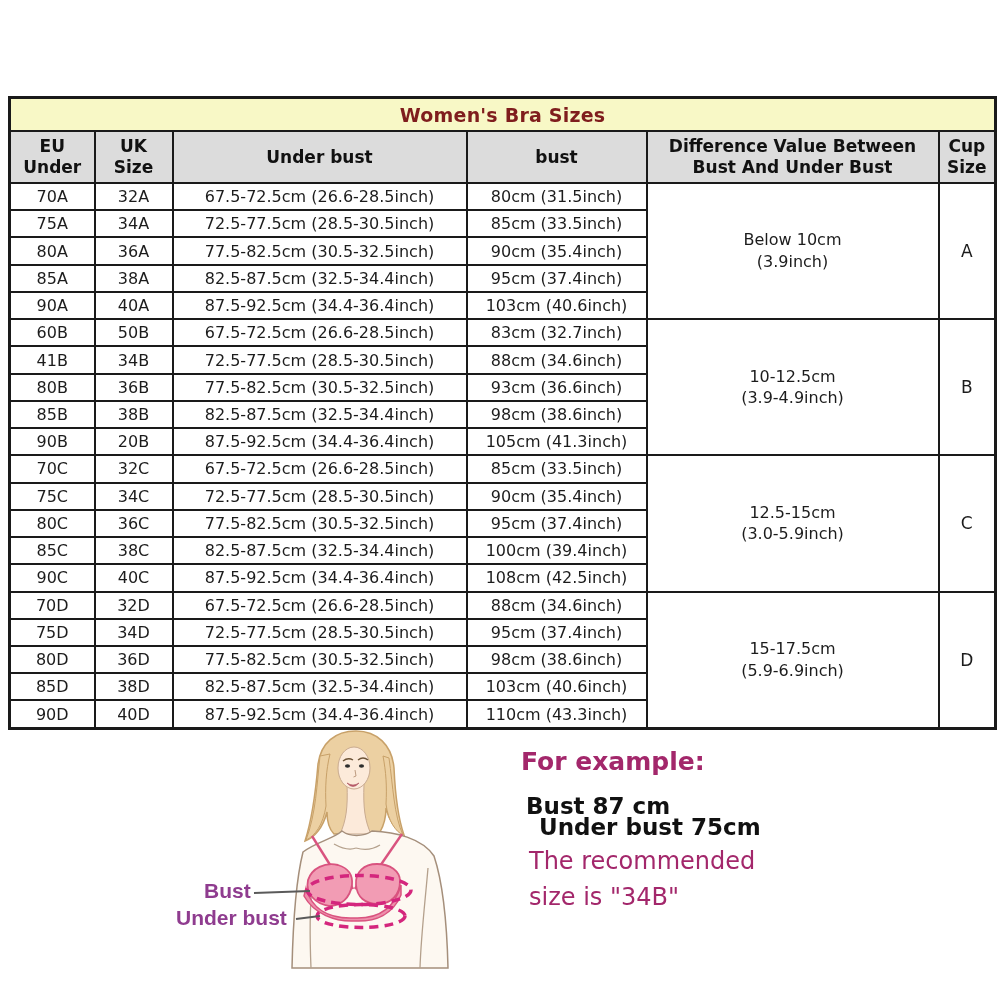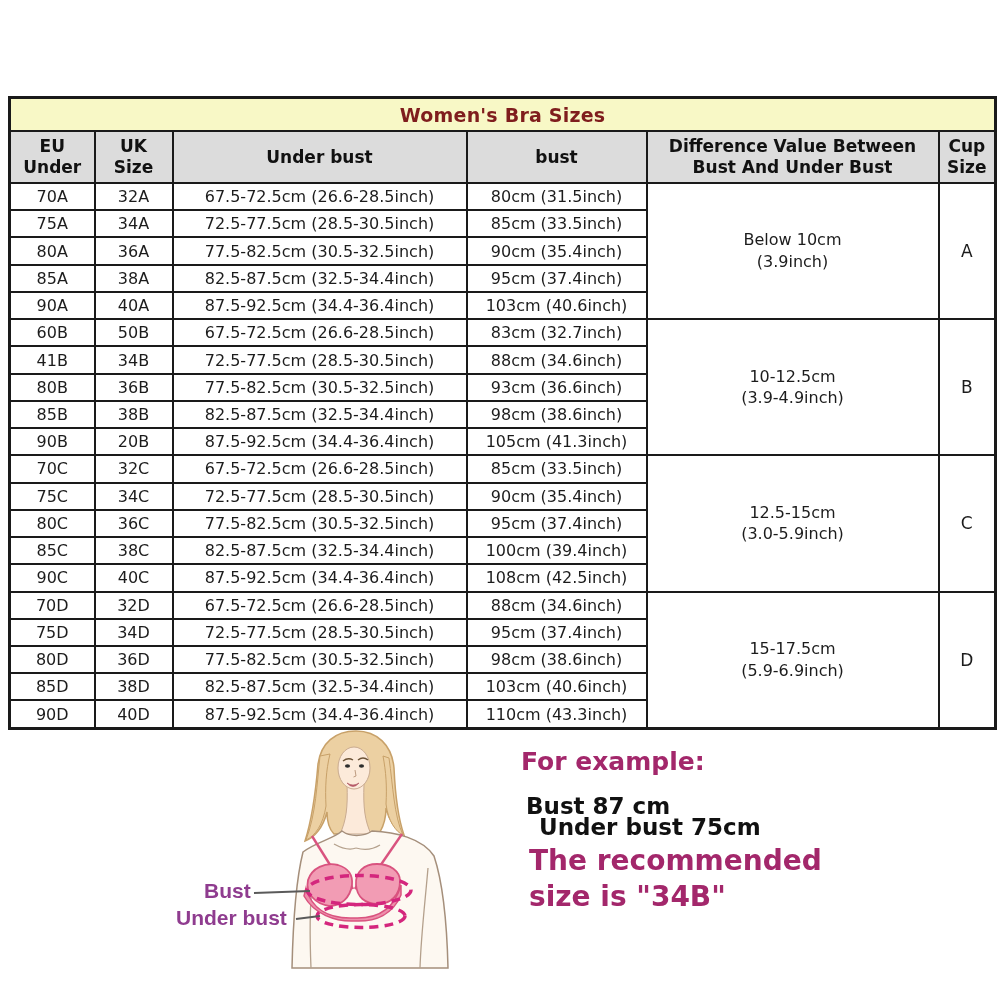--- a/index.html
+++ b/index.html
@@ -105,22 +105,22 @@
     font-size: 23px;
     font-weight: bold;
     color: #111;
     white-space: nowrap;
   }
   .ex-bust { left: 526px; top: 793px; }
   .ex-underbust { left: 526px; top: 814px; margin-left: 13px; }
   .ex-result {
     position: absolute;
     left: 529px; top: 843px;
-    font-size: 28px;
-    font-weight: bold;
+    font-size: 24px;
+    font-weight: normal;
     color: var(--accent);
     line-height: 36px;
     white-space: pre-line;
   }
 </style>
 </head>
 <body>
 
 <div class="canvas">
 

